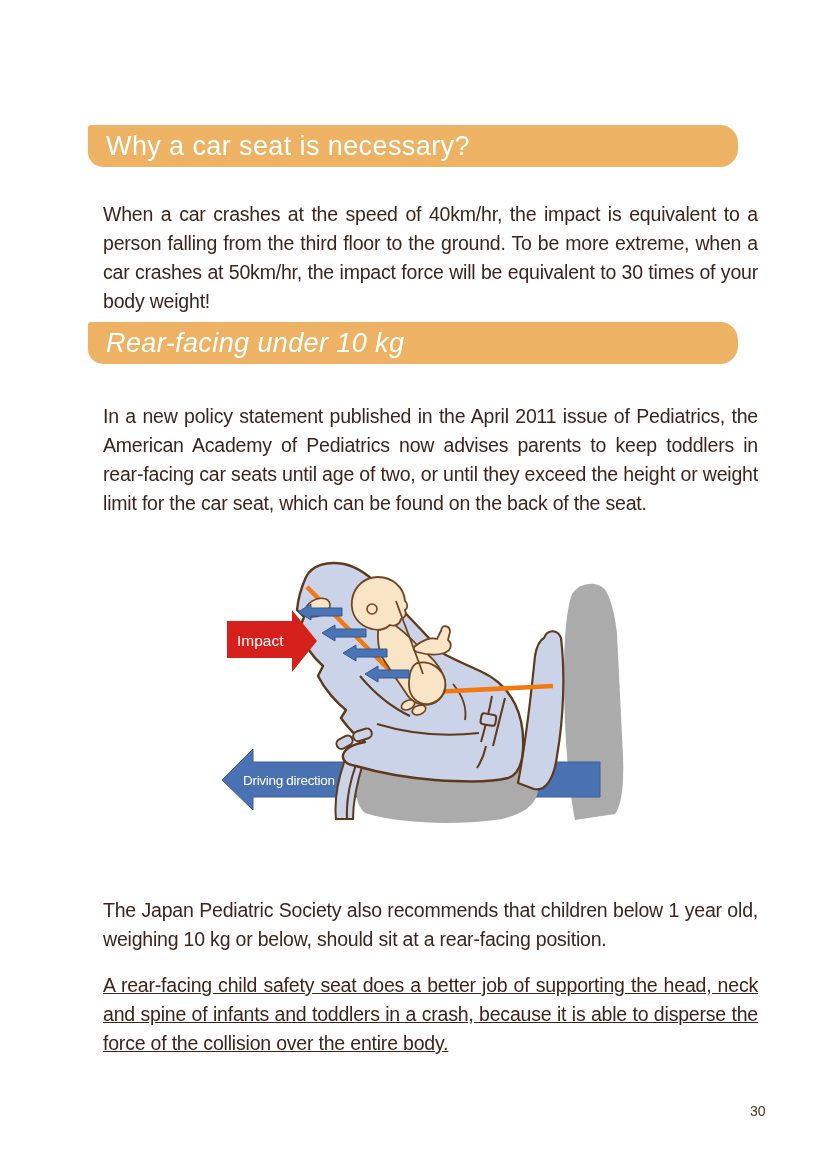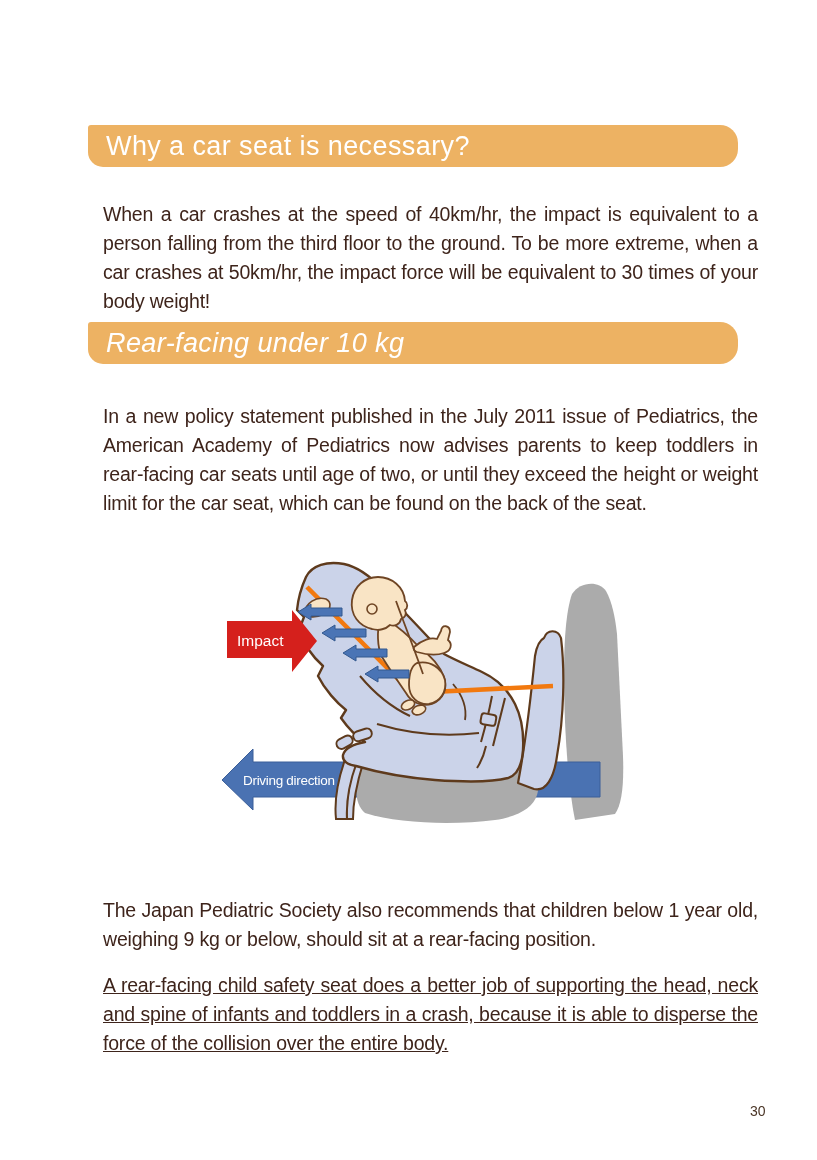--- a/index.html
+++ b/index.html
@@ -24,21 +24,21 @@
 <body>
 
 <div class="page">
 
   <div class="banner b1">Why a car seat is necessary?</div>
 
   <p class="body para1">When a car crashes at the speed of 40km/hr, the impact is equivalent to a person falling from the third floor to the ground. To be more extreme, when a car crashes at 50km/hr, the impact force will be equivalent to 30 times of your body weight!</p>
 
   <div class="banner b2">Rear-facing under 10 kg</div>
 
-  <p class="body para2">In a new policy statement published in the July 2011 issue of Pediatrics, the American Academy of Pediatrics now advises parents to keep toddlers in rear-facing car seats until age of two, or until they exceed the height or weight limit for the car seat, which can be found on the back of the seat.</p>
+  <p class="body para2">In a new policy statement published in the April 2011 issue of Pediatrics, the American Academy of Pediatrics now advises parents to keep toddlers in rear-facing car seats until age of two, or until they exceed the height or weight limit for the car seat, which can be found on the back of the seat.</p>
 
   <svg class="illu" viewBox="0 0 430 290">
 
     <path d="M 377 38 C 385 26 403 24 411 35 C 417 46 420 60 422 78 L 428 200
              C 429 228 427 248 420 258 L 380 264 C 373 230 369 170 369 120
              C 369 85 371 55 377 38 Z" fill="#ABABAB"></path>
 
     <g>
       <polygon stroke="#3A5E99" stroke-width="1" points="27,224 58,193 58,206 405,206 405,241 58,241 58,254" fill="#4A72B2"></polygon>
       <text x="48" y="229" font-size="13.5" letter-spacing="-0.3" fill="#ffffff">Driving direction</text>
@@ -102,19 +102,19 @@
       <polygon points="148,97 161,89 161,93 192,93 192,101 161,101 161,105" fill="#4A74B5"></polygon>
       <polygon points="170,118 183,110 183,114 214,114 214,122 183,122 183,126" fill="#4A74B5"></polygon>
     </g>
 
     <g>
       <polygon points="32,65 97,65 97,54 122,85 97,116 97,102 32,102" fill="#D5201C"></polygon>
       <text x="42" y="90" font-size="15.5" fill="#ffffff">Impact</text>
     </g>
   </svg>
 
-  <p class="body para3">The Japan Pediatric Society also recommends that children below 1 year old, weighing 9 kg or below, should sit at a rear-facing position.</p>
+  <p class="body para3">The Japan Pediatric Society also recommends that children below 1 year old, weighing 10 kg or below, should sit at a rear-facing position.</p>
 
   <p class="body para4">A rear-facing child safety seat does a better job of supporting the head, neck and spine of infants and toddlers in a crash, because it is able to disperse the force of the collision over the entire body.</p>
 
   <div class="pagenum">30</div>
 
 </div>
 
 </body></html>

